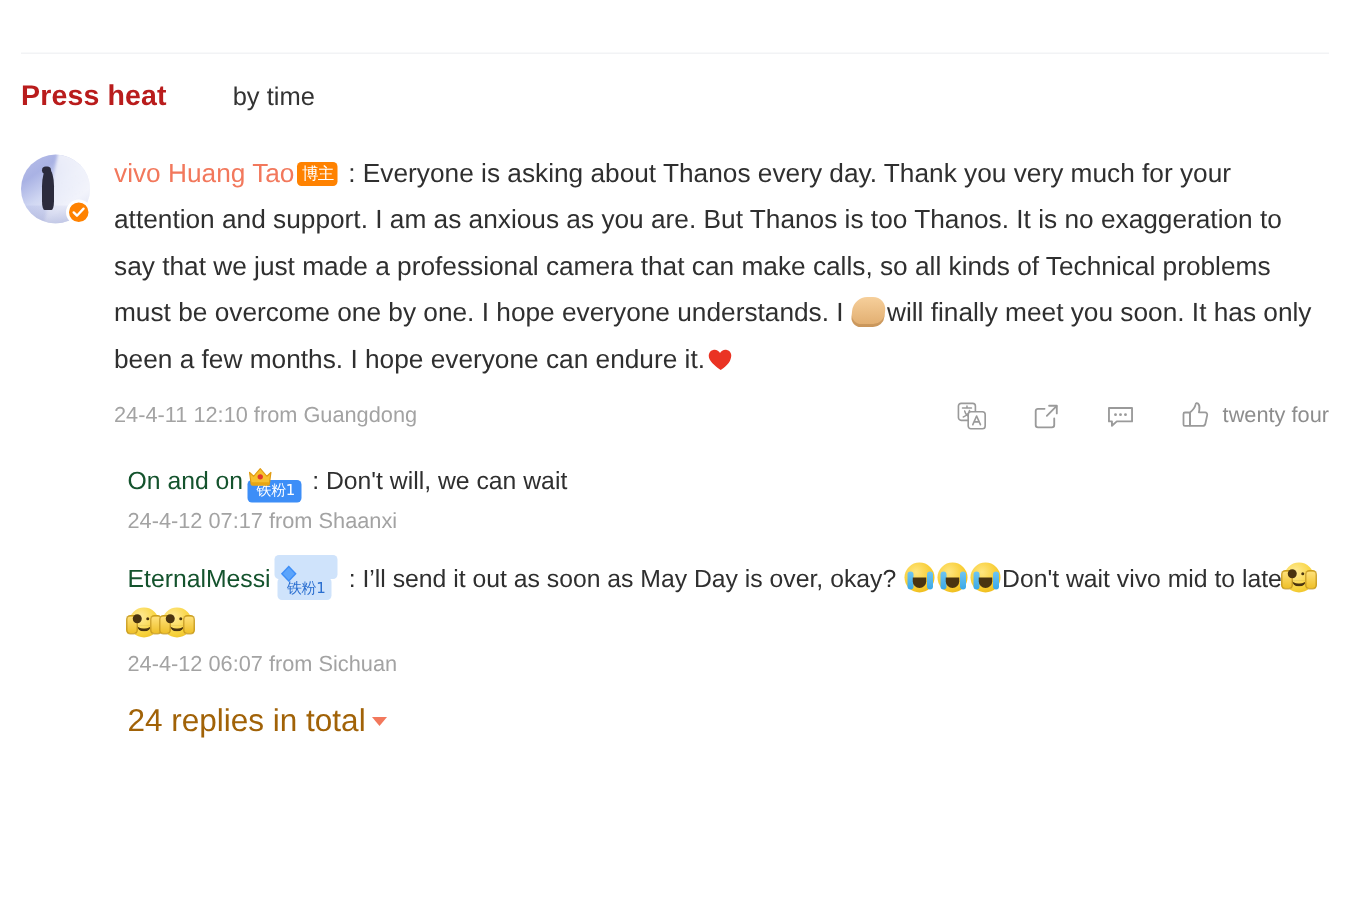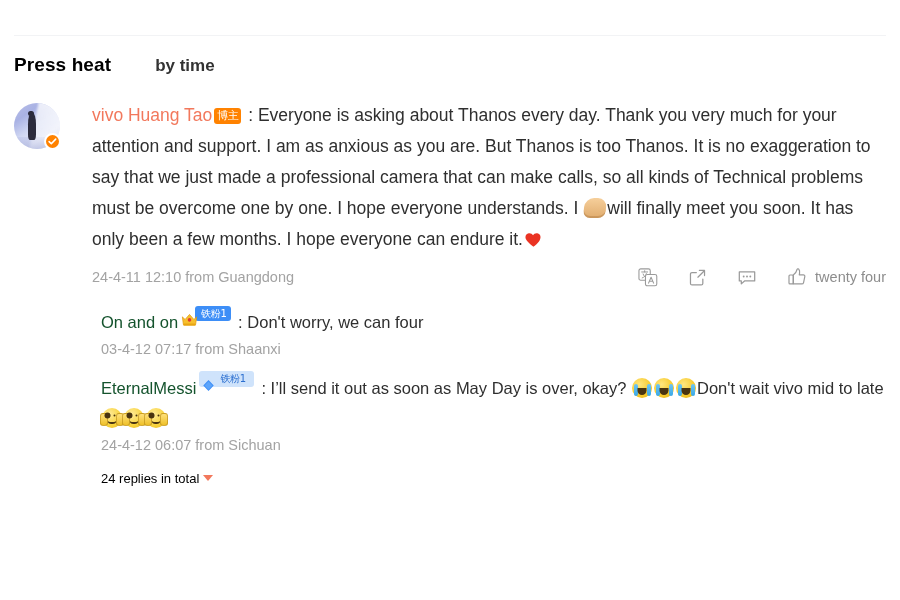--- a/index.html
+++ b/index.html
@@ -29,27 +29,27 @@
   .tabbar {
     position: absolute;
     left: 14px; top: 54px;
     display: flex;
     align-items: baseline;
     gap: 44px;
   }
   .tab-active {
     font-size: 19px;
     font-weight: 700;
-    color: #000000;
+    color: #b91c1c;
     letter-spacing: .1px;
     white-space: nowrap;
   }
   .tab-inactive {
     font-size: 17px;
-    font-weight: 700;
+    font-weight: 400;
     color: #333333;
     white-space: nowrap;
   }
 
   
   .post {
     position: absolute;
     left: 14px; top: 100px;
     width: 872px;
     display: flex;
@@ -104,21 +104,21 @@
     border-radius: 50%;
     background: #ff8200;
     border: 2px solid #ffffff;
     display: flex;
     align-items: center;
     justify-content: center;
   }
   .verified svg { display:block; }
 
   .post-body {
-    margin-left: 32px;
+    margin-left: 16px;
     flex: 1 1 auto;
     min-width: 0;
   }
 
   .post-text {
     font-size: 17.5px;
     line-height: 31px;
     color: #2f2f2f;
     word-wrap: break-word;
   }
@@ -268,24 +268,25 @@
   .reply-time {
     font-size: 14.5px;
     color: #a3a3a3;
     margin-top: 4px;
     margin-bottom: 14px;
   }
 
   
   .badge-fan {
     display: inline-flex;
-    align-items: center;
+    align-items: flex-start;
     vertical-align: 1px;
     height: 17px;
     margin: 0 3px;
+    flex-direction: column;
   }
   .crown {
     width: 17px; height: 15px;
     margin-right: -3px;
     position: relative;
     z-index: 2;
   }
   .fan-pill {
     display: inline-flex;
     align-items: center;
@@ -306,22 +307,22 @@
     z-index: 2;
   }
   .badge-fan.light-wrap {
     background: #cfe3fb;
     border-radius: 3px;
     padding: 0 4px 0 2px;
     height: 16px;
   }
 
   .more-replies {
-    font-size: 13px;
-    color: #000000;
+    font-size: 21px;
+    color: #a16207;
     cursor: pointer;
     display: inline-flex;
     align-items: center;
     gap: 4px;
     margin-top: 4px;
   }
   .caret {
     width: 0; height: 0;
     border-left: 5px solid transparent;
     border-right: 5px solid transparent;
@@ -424,23 +425,23 @@
           <div class="reply-text">
             <span class="reply-user">On and on</span><span class="badge-fan">
               <span class="crown">
                 <svg width="17" height="15" viewBox="0 0 18 16" aria-hidden="true">
                   <path d="M1.4 5.2 4.3 8 9 2.6 13.7 8l2.9-2.8 -1.1 8.2H2.5z" fill="#f7c02e" stroke="#e09a10" stroke-width=".8" stroke-linejoin="round"></path>
                   <rect x="2.3" y="12.3" width="13.4" height="2.4" rx="1" fill="#e8a512"></rect>
                   <circle cx="9" cy="8.4" r="1.9" fill="#e03a2f"></circle>
                 </svg>
               </span>
                 <span class="fan-pill dark">铁粉1</span>
-              </span><span> : </span><span>Don't worry, we can four</span>
-          </div>
-          <div class="reply-time">03-4-12 07:17 from Shaanxi</div>
+              </span><span> : </span><span>Don't will, we can wait</span>
+          </div>
+          <div class="reply-time">24-4-12 07:17 from Shaanxi</div>
         </div>
 
         
         <div class="reply">
           <div class="reply-text">
             <span class="reply-user">EternalMessi</span><span class="badge-fan light-wrap">
               <span class="diamond">
                 <svg width="15" height="15" viewBox="0 0 16 16" aria-hidden="true">
                   <path d="M8 2.2 13.6 8 8 13.8 2.4 8z" fill="#3d8ef7"></path>
                   <path d="M8 3.6 12.2 8 8 12.4 3.8 8z" fill="#5ba4fb"></path>

